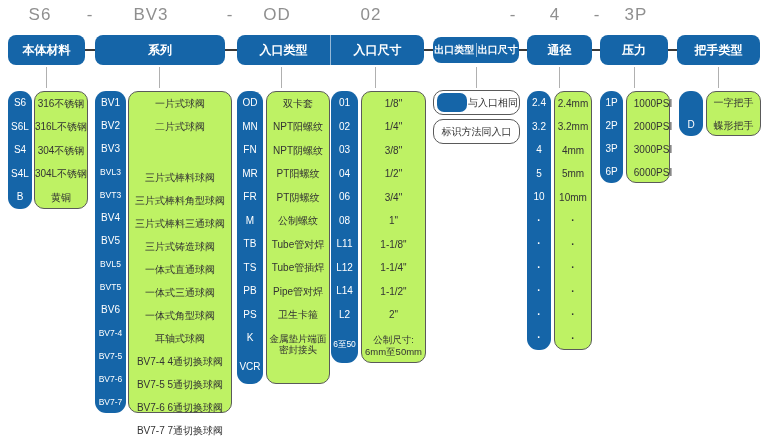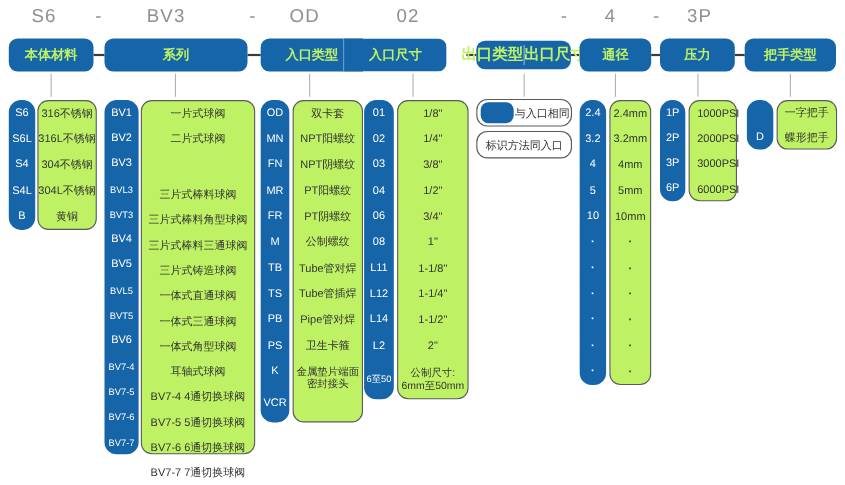--- a/index.html
+++ b/index.html
@@ -5,24 +5,24 @@
   :root{
     --primary-blue:#1565a8; --code-text:#ffffff; --model-code-text:#8f8f8f;
     --desc-text:#333333; --box-border:#5a5a5a; --connector-dark:#3a3a3a;
     --connector-light:#b0b0b0; --background:#ffffff;
   }
   html,body{margin:0;padding:0;background:var(--background);
     font-family:"Liberation Sans","DejaVu Sans",sans-serif;}
   #diagram{position:relative;width:768px;height:441px;background:var(--background);overflow:hidden;}
   .top-code{position:absolute;transform:translateX(-50%);font-size:17px;line-height:20px;
     color:var(--model-code-text);letter-spacing:1px;white-space:nowrap;}
-  .header-pill{position:absolute;background:var(--primary-blue);color:#bef264;font-size:12px;
+  .header-pill{position:absolute;background:var(--primary-blue);color:#ffffff;font-size:12px;
     font-weight:bold;display:flex;align-items:center;justify-content:center;border-radius:8px;
     box-sizing:border-box;white-space:nowrap;}
-  .header-pill.compact{font-size:14px;align-items:center;}
+  .header-pill.compact{font-size:10px;align-items:center;}
   .header-pill .half{flex:1;text-align:center;}
   .header-pill .half + .half{border-left:1px solid rgba(255,255,255,.55);}
   .join-right{border-top-right-radius:0;border-bottom-right-radius:0;}
   .join-left{border-top-left-radius:0;border-bottom-left-radius:0;border-left:1px solid rgba(255,255,255,.55);}
   .hdash{position:absolute;height:2px;background:var(--connector-dark);}
   .vline{position:absolute;width:1px;background:var(--connector-light);}
   .code-pill{position:absolute;background:var(--primary-blue);border-radius:11px;
     display:flex;flex-direction:column;}
   .code-cell{color:var(--code-text);font-size:10px;display:flex;align-items:center;
     justify-content:center;flex:0 0 auto;white-space:nowrap;}
@@ -265,21 +265,21 @@
         <span>Pipe管对焊</span>
       </div>
       <div class="desc-cell" style="height: 23.5px;">
         <span>卫生卡箍</span>
       </div>
       <div class="desc-cell" style="height: 34px;">
         <span class="line">金属垫片端面</span>
         <span class="line">密封接头</span>
       </div>
     </div>
-    <div class="header-pill join-left" style="left: 312px; top: 35px; width: 94px; height: 30px;">
+    <div class="header-pill join-left" style="left: 330px; top: 35px; width: 94px; height: 30px;">
       <span>入口尺寸</span>
     </div>
     <div class="code-pill" style="left: 331px; top: 91px; width: 27px; height: 272px;">
       <div class="code-cell" style="height: 23.5px;">
         <span>01</span>
       </div>
       <div class="code-cell" style="height: 23.5px;">
         <span>02</span>
       </div>
       <div class="code-cell" style="height: 23.5px;">

